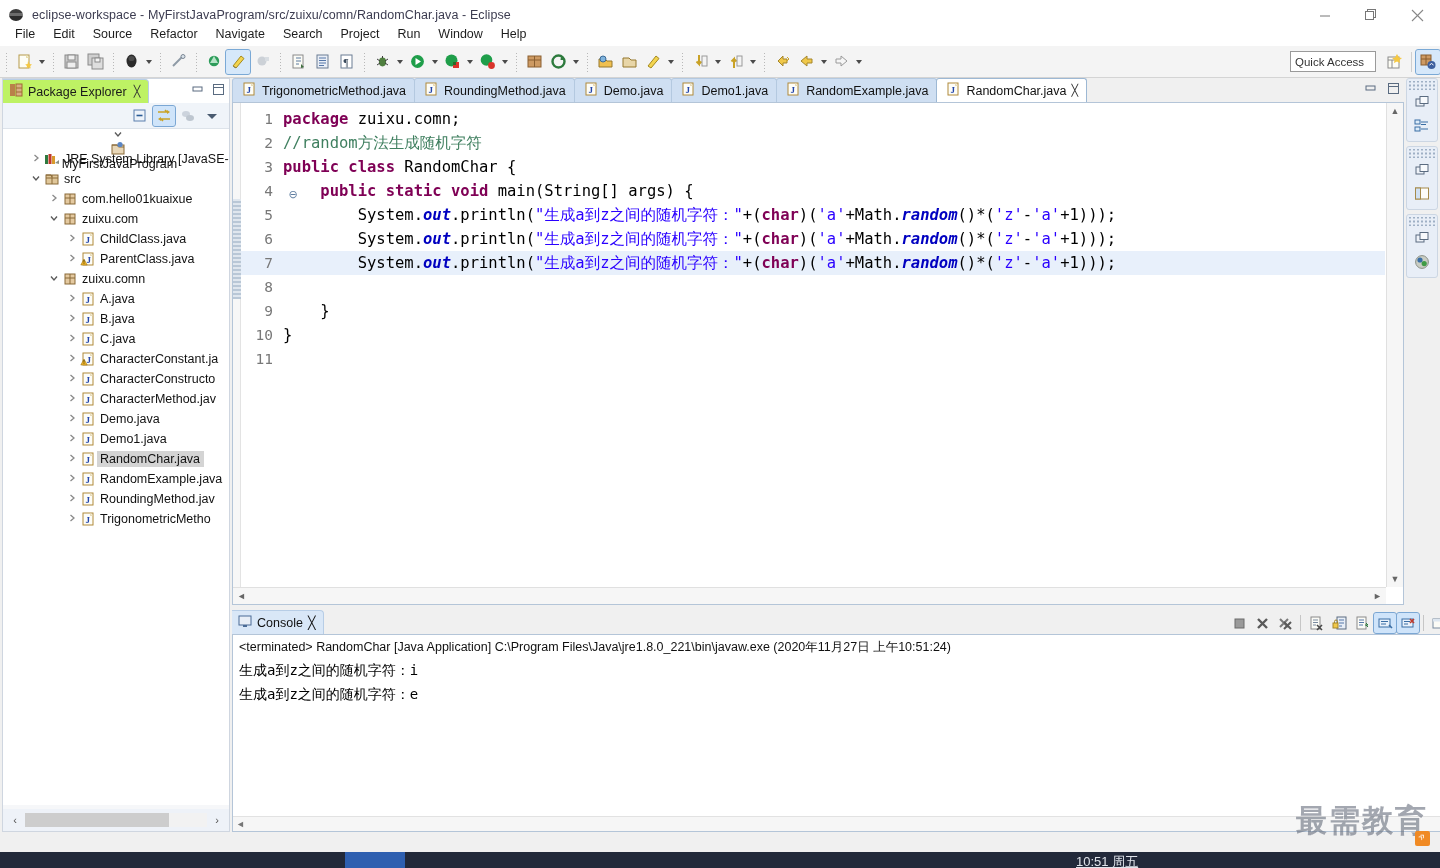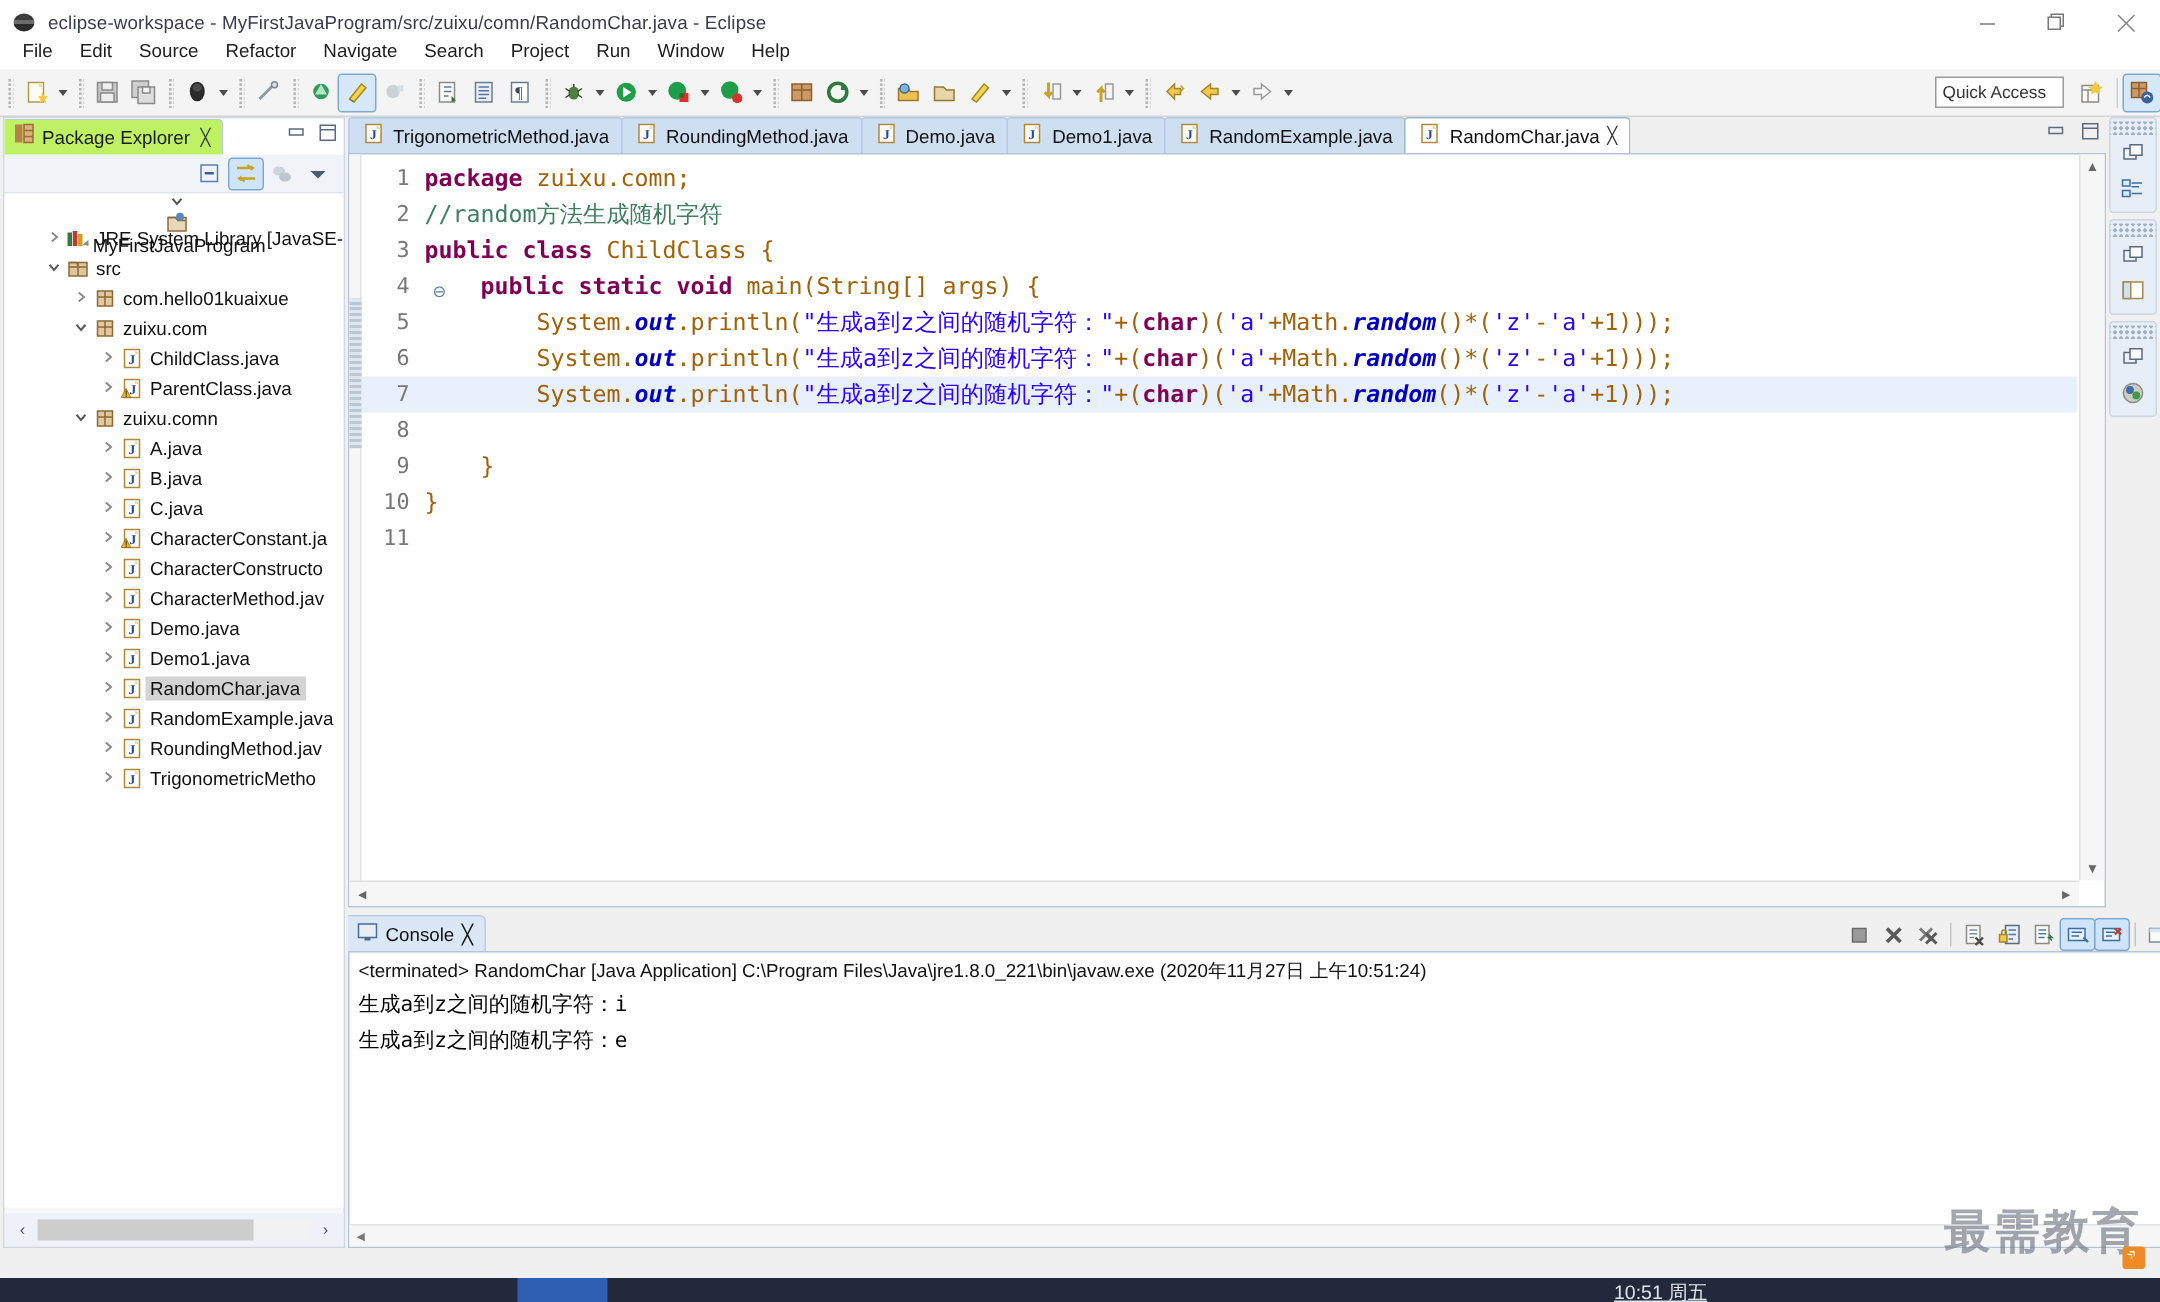--- a/index.html
+++ b/index.html
@@ -124,21 +124,21 @@
        font-size:15.5px; white-space:pre; }
   .cl.hl{ background:#e8f0fb; }
   .ln{ width:42px; text-align:right; padding-right:10px; color:#787878; font-size:14.5px;
        flex:none; font-family:"DejaVu Sans Mono", monospace; }
   .fold{ position:absolute; left:46px; width:12px; text-align:center; color:#5f7da0;
          font-size:11px; }
   .kw{ color:#7f0055; font-weight:bold; }
   .str{ color:#2a00ff; }
   .cmt{ color:#3f7f5f; }
   .fld{ color:#0000c0; font-style:italic; font-weight:bold; }
-  .plain{ color:#a16207; }
+  .plain{ color:#000000; }
   .ed-vscroll{ position:absolute; right:0; top:0; width:17px; bottom:17px; background:#f6f6f6;
                border-left:1px solid #e0e0e0; }
   .ed-vscroll .up,.ed-vscroll .dn{ height:16px; display:flex;align-items:center;justify-content:center;
        color:#666; font-size:9px; }
   .ed-vscroll .up{ position:absolute; top:0; left:0; right:0;}
   .ed-vscroll .dn{ position:absolute; bottom:0; left:0; right:0;}
   .ed-hscroll{ position:absolute; left:0; right:17px; bottom:0; height:17px; background:#f6f6f6;
                border-top:1px solid #e0e0e0; display:flex; align-items:center;
                justify-content:space-between; padding:0 4px; color:#666; font-size:9px; }
 
@@ -850,21 +850,21 @@
               <line x1="1.5" y1="4.5" x2="11.5" y2="4.5" stroke="#5a6b80"></line>
             </svg></span>
         </div>
       </div>
     <div class="code-wrap">
       <div class="gutter-left"></div>
       <div class="marker-bar"></div>
       <div class="lines">
           <div class="cl"><span class="ln">1</span><span><span class="kw">package </span><span class="plain">zuixu.comn;</span></span></div>
           <div class="cl"><span class="ln">2</span><span><span class="cmt">//random方法生成随机字符</span></span></div>
-          <div class="cl"><span class="ln">3</span><span><span class="kw">public class </span><span class="plain">ChildClass {</span></span></div>
+          <div class="cl"><span class="ln">3</span><span><span class="kw">public class </span><span class="plain">RandomChar {</span></span></div>
           <span class="fold" style="top: 81px;">⊖</span>
           <div class="cl"><span class="ln">4</span><span><span class="plain">    </span><span class="kw">public static void </span><span class="plain">main(String[] args) {</span></span></div>
           <div class="cl"><span class="ln">5</span><span><span class="plain">        System.</span><span class="fld">out</span><span class="plain">.println(</span><span class="str">"生成a到z之间的随机字符："</span><span class="plain">+(</span><span class="kw">char</span><span class="plain">)(</span><span class="str">'a'</span><span class="plain">+Math.</span><span class="fld">random</span><span class="plain">()*(</span><span class="str">'z'</span><span class="plain">-</span><span class="str">'a'</span><span class="plain">+1)));</span></span></div>
           <div class="cl"><span class="ln">6</span><span><span class="plain">        System.</span><span class="fld">out</span><span class="plain">.println(</span><span class="str">"生成a到z之间的随机字符："</span><span class="plain">+(</span><span class="kw">char</span><span class="plain">)(</span><span class="str">'a'</span><span class="plain">+Math.</span><span class="fld">random</span><span class="plain">()*(</span><span class="str">'z'</span><span class="plain">-</span><span class="str">'a'</span><span class="plain">+1)));</span></span></div>
           <div class="cl hl"><span class="ln">7</span><span><span class="plain">        System.</span><span class="fld">out</span><span class="plain">.println(</span><span class="str">"生成a到z之间的随机字符："</span><span class="plain">+(</span><span class="kw">char</span><span class="plain">)(</span><span class="str">'a'</span><span class="plain">+Math.</span><span class="fld">random</span><span class="plain">()*(</span><span class="str">'z'</span><span class="plain">-</span><span class="str">'a'</span><span class="plain">+1)));</span></span></div>
           <div class="cl"><span class="ln">8</span><span><span class="plain"></span></span></div>
           <div class="cl"><span class="ln">9</span><span><span class="plain">    }</span></span></div>
           <div class="cl"><span class="ln">10</span><span><span class="plain">}</span></span></div>
           <div class="cl"><span class="ln">11</span><span><span class="plain"></span></span></div>
         </div>

